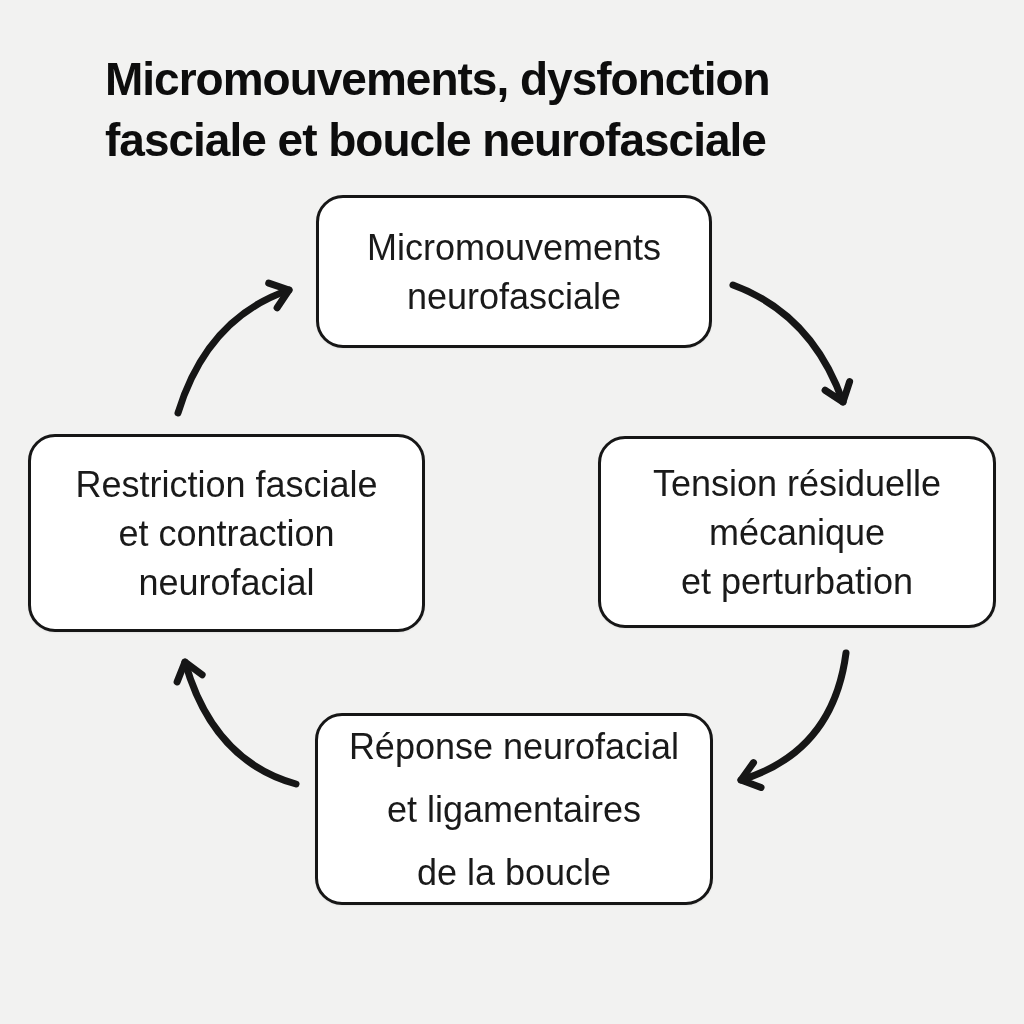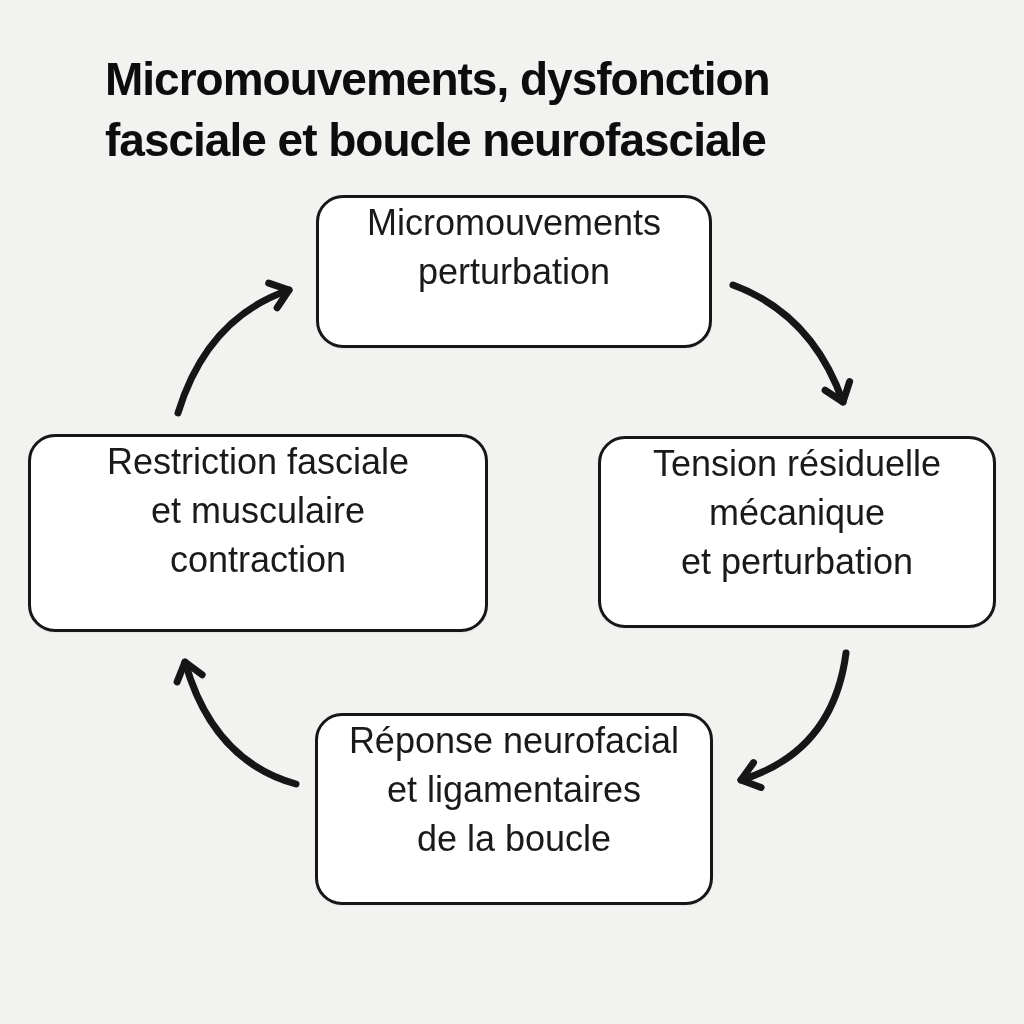--- a/index.html
+++ b/index.html
@@ -50,36 +50,36 @@
   }
   .node {
     position: absolute;
     box-sizing: border-box;
     background: #ffffff;
     border: 3px solid #161616;
     border-radius: 27px;
     display: flex;
     flex-direction: column;
     align-items: center;
-    justify-content: flex-start;
+    justify-content: center;
     text-align: center;
     font-size: 36px;
     font-weight: 400;
     line-height: 49px;
     color: #1a1a1a;
     box-shadow: 0 1px 2px rgba(0,0,0,0.06);
   }
   .node-line {
     display: block;
     white-space: nowrap;
   }
   .node-top    { left: 316px; top: 195px; width: 396px; height: 153px; }
   .node-right  { left: 598px; top: 436px; width: 398px; height: 192px; }
-  .node-bottom { left: 315px; top: 713px; width: 398px; height: 192px; }
-  .node-left   { left: 28px;  top: 434px; width: 460px; height: 198px; }
+  .node-bottom { left: 315px; top: 713px; width: 398px; height: 192px; gap: 14px; }
+  .node-left   { left: 28px;  top: 434px; width: 397px; height: 198px; }
 </style>
 </head>
 <body>
 
 <div class="canvas">
 
   <h1 class="title">
     <span class="title-line">Micromouvements, dysfonction</span>
     <span class="title-line">fasciale et boucle neurofasciale</span>
   </h1>
@@ -91,34 +91,34 @@
       </marker>
     </defs>
     <path class="arrow" d="M 733 285 Q 812 314 843 402" marker-end="url(#arrowhead)"></path>
     <path class="arrow" d="M 846 653 Q 833 752 741 780" marker-end="url(#arrowhead)"></path>
     <path class="arrow" d="M 296 784 Q 213 761 185 662" marker-end="url(#arrowhead)"></path>
     <path class="arrow" d="M 178 413 Q 207 318 289 290" marker-end="url(#arrowhead)"></path>
   </svg>
 
   <div class="node node-top">
     <span class="node-line">Micromouvements</span>
-    <span class="node-line">perturbation</span>
+    <span class="node-line">neurofasciale</span>
   </div>
 
   <div class="node node-right">
     <span class="node-line">Tension résiduelle</span>
     <span class="node-line">mécanique</span>
     <span class="node-line">et perturbation</span>
   </div>
 
   <div class="node node-bottom">
     <span class="node-line">Réponse neurofacial</span>
     <span class="node-line">et ligamentaires</span>
     <span class="node-line">de la boucle</span>
   </div>
 
   <div class="node node-left">
     <span class="node-line">Restriction fasciale</span>
-    <span class="node-line">et musculaire</span>
-    <span class="node-line">contraction</span>
+    <span class="node-line">et contraction</span>
+    <span class="node-line">neurofacial</span>
   </div>
 
 </div>
 
 </body></html>

